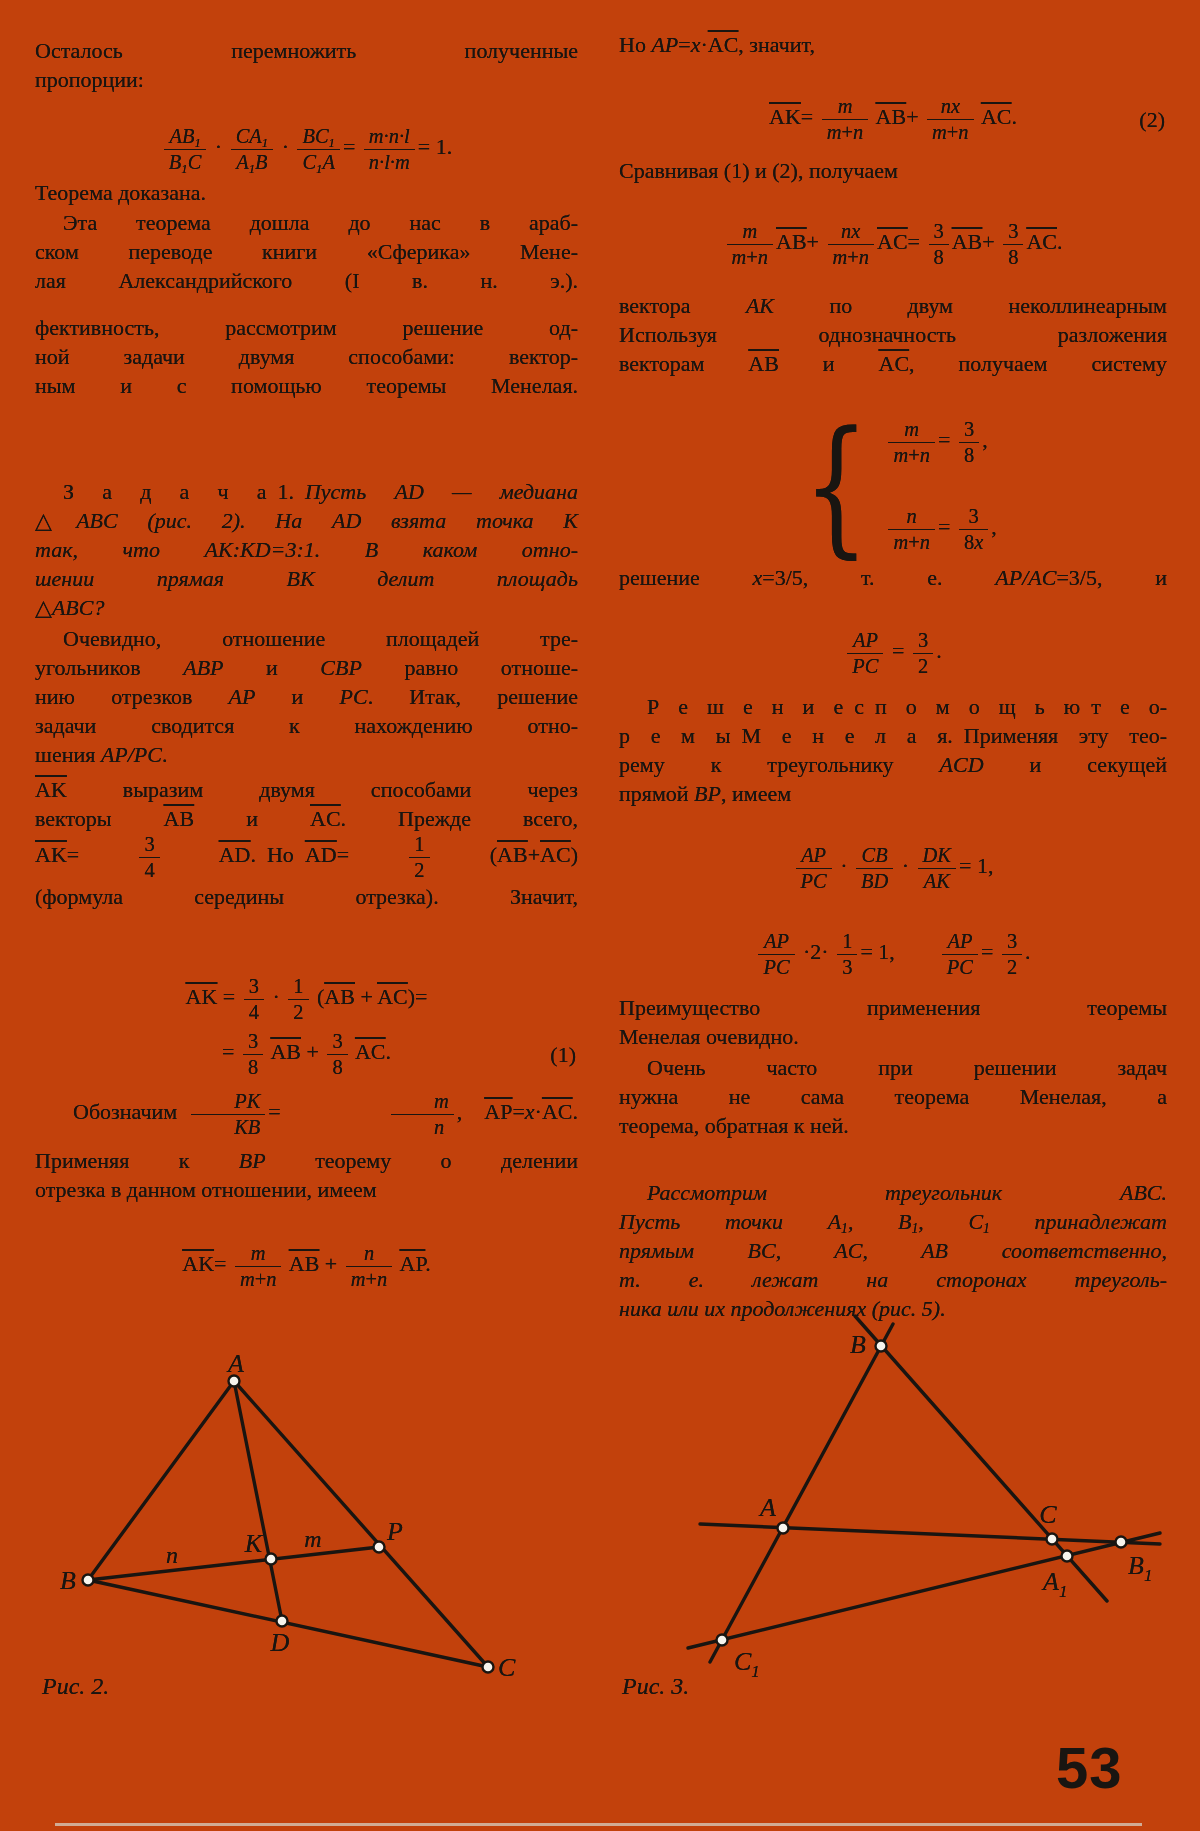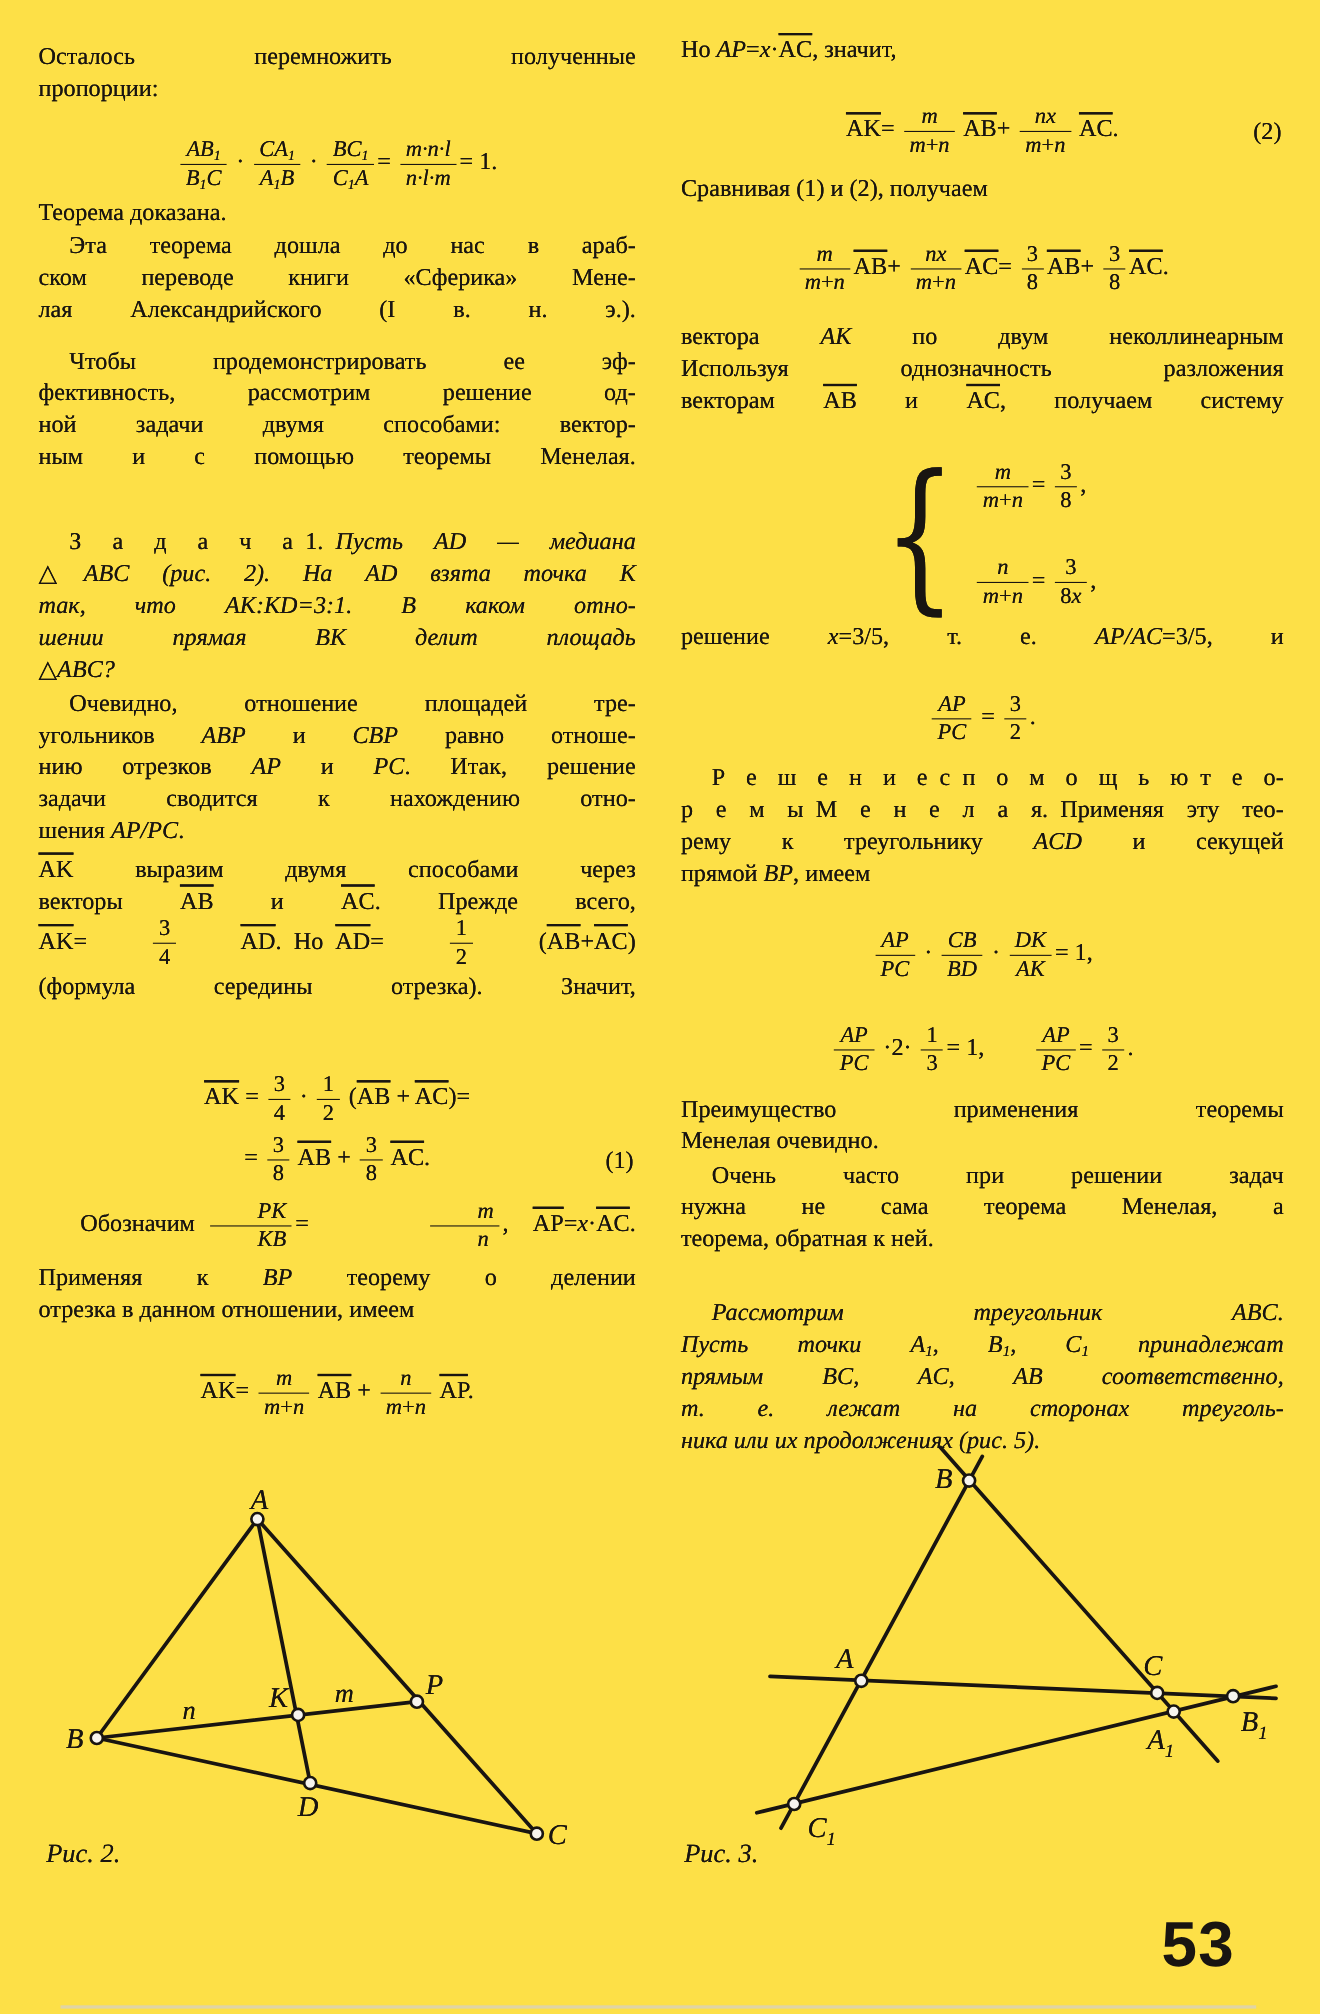--- a/index.html
+++ b/index.html
@@ -1,19 +1,19 @@
 <!DOCTYPE html>
 <html><head>
 <meta charset="utf-8">
 <style>
   html,body{margin:0;padding:0;}
   .page{
     position:relative;
     width:1200px;height:1831px;
-    background:#fde047;
+    background:#c2410c;
     font-family:"Liberation Serif","DejaVu Serif",serif;
     color:#191511;
     overflow:hidden;
     text-shadow:0 0 .35px currentColor;
   }
   .col{position:absolute;top:28px;font-size:22px;line-height:29px;}
   #col-left{left:35px;width:543px;}
   #col-right{left:619px;width:548px;}
   .para{position:absolute;left:0;right:0;}
   .line{text-align:justify;text-align-last:justify;}
@@ -55,21 +55,20 @@
     <div class="eq" style="top:97px"><span class="eq-body"><span class="frac"><span class="num"><span class="it">AB</span><sub>1</sub></span><span class="den"><span class="it">B</span><sub>1</sub><span class="it">C</span></span></span><span> · </span><span class="frac"><span class="num"><span class="it">CA</span><sub>1</sub></span><span class="den"><span class="it">A</span><sub>1</sub><span class="it">B</span></span></span><span> · </span><span class="frac"><span class="num"><span class="it">BC</span><sub>1</sub></span><span class="den"><span class="it">C</span><sub>1</sub><span class="it">A</span></span></span><span>= </span><span class="frac"><span class="num"><span class="it">m·n·l</span></span><span class="den"><span class="it">n·l·m</span></span></span><span>= 1.</span></span></div>
     <div class="para" style="top:150px">
         <div class="line last"><span>Теорема доказана.</span></div>
       </div>
     <div class="para" style="top:180px">
         <div class="line" style="text-indent: 28px;"><span>Эта теорема дошла до нас в араб-</span></div>
         <div class="line"><span>ском переводе книги «Сферика» Мене-</span></div>
         <div class="line"><span>лая Александрийского (I в. н. э.).</span></div>
       </div>
     <div class="para" style="top:285px">
-        <div class="line" style="text-indent: 28px;"><span>Чтобы продемонстрировать ее эф-</span></div>
         <div class="line"><span>фективность, рассмотрим решение од-</span></div>
         <div class="line"><span>ной задачи двумя способами: вектор-</span></div>
         <div class="line"><span>ным и с помощью теоремы Менелая.</span></div>
       </div>
     <div class="para" style="top:417px">
         <div class="line" style="text-indent: 28px; margin-top: 32px;"><span>З а д а ч а 1. </span><span class="it">Пусть AD — медиана</span></div>
         <div class="line"><span class="it">△ABC (рис. 2). На AD взята точка K</span></div>
         <div class="line"><span class="it">так, что AK:KD=3:1. В каком отно-</span></div>
         <div class="line"><span class="it">шении прямая BK делит площадь</span></div>
         <div class="line last"><span class="it">△ABC?</span></div>

